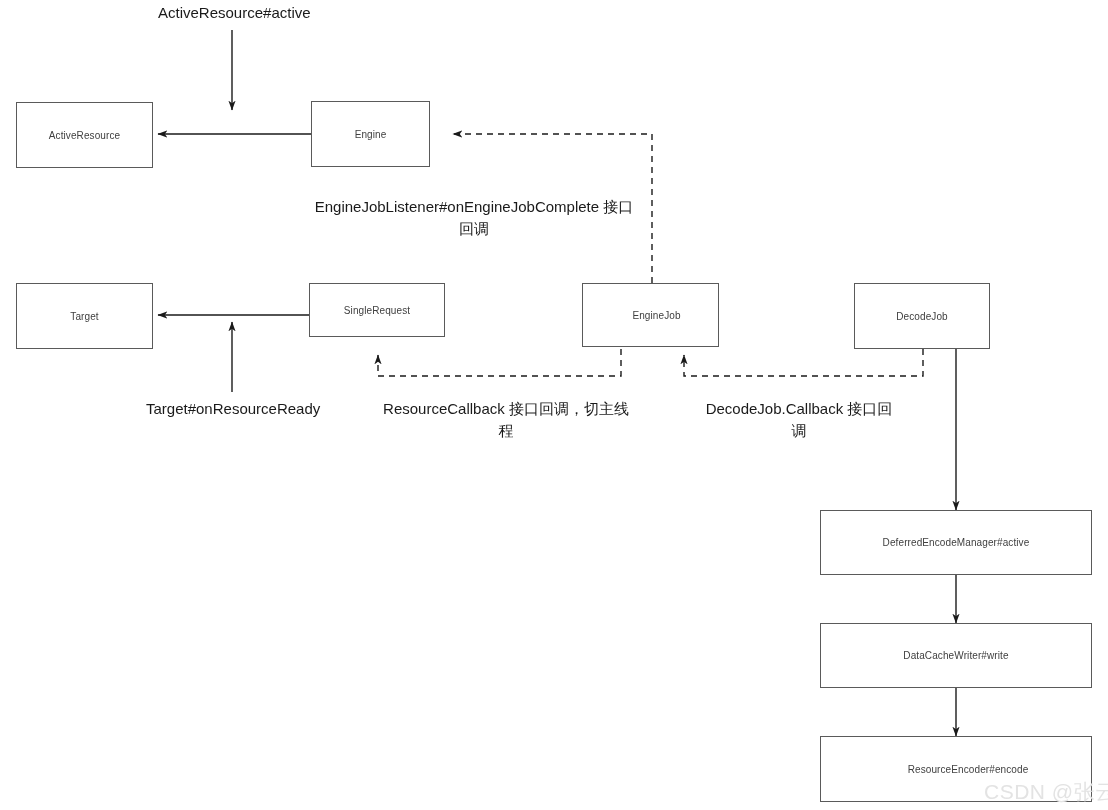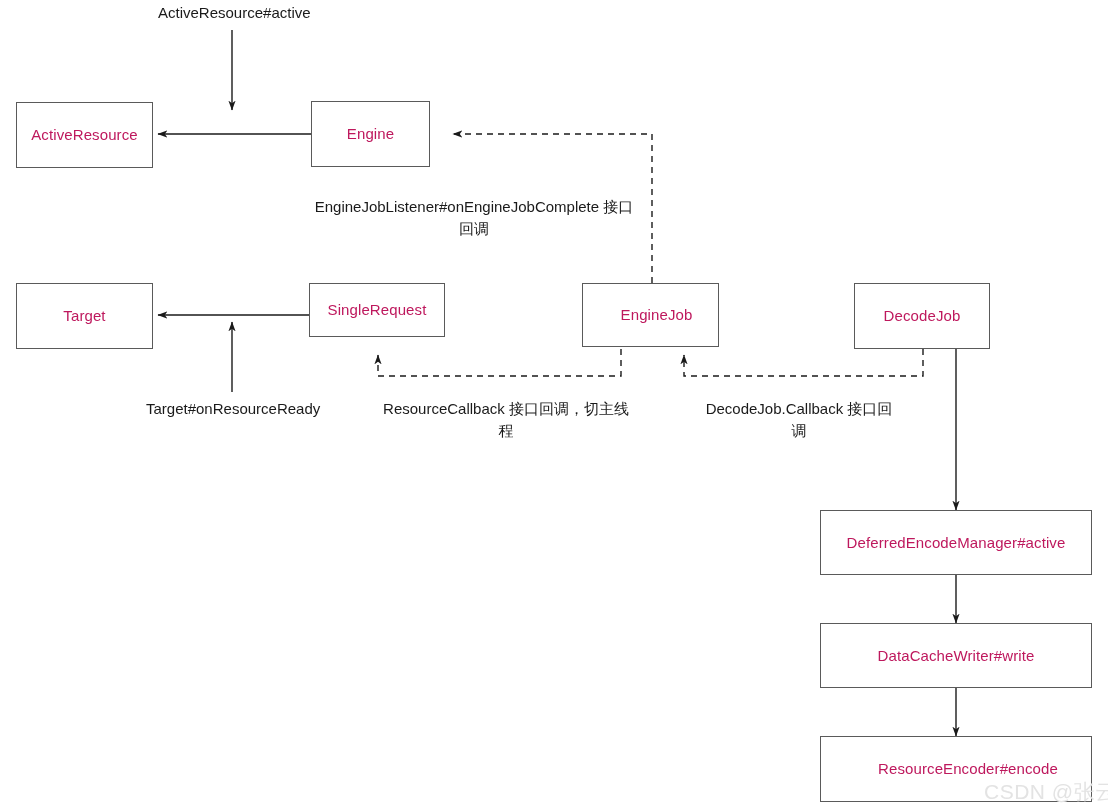--- a/index.html
+++ b/index.html
@@ -27,22 +27,22 @@
     pointer-events: none;
   }
   .node {
     position: absolute;
     box-sizing: border-box;
     border: 1px solid #5a5a5a;
     background: #ffffff;
     display: flex;
     align-items: center;
     justify-content: center;
-    color: #be185d;
-    font-size: 15px;
+    color: #404040;
+    font-size: 10px;
     line-height: 1.3;
     text-align: center;
     letter-spacing: 0.1px;
   }
   .edge-label {
     position: absolute;
     color: #1a1a1a;
     font-size: 15px;
     line-height: 1.45;
     text-align: center;

